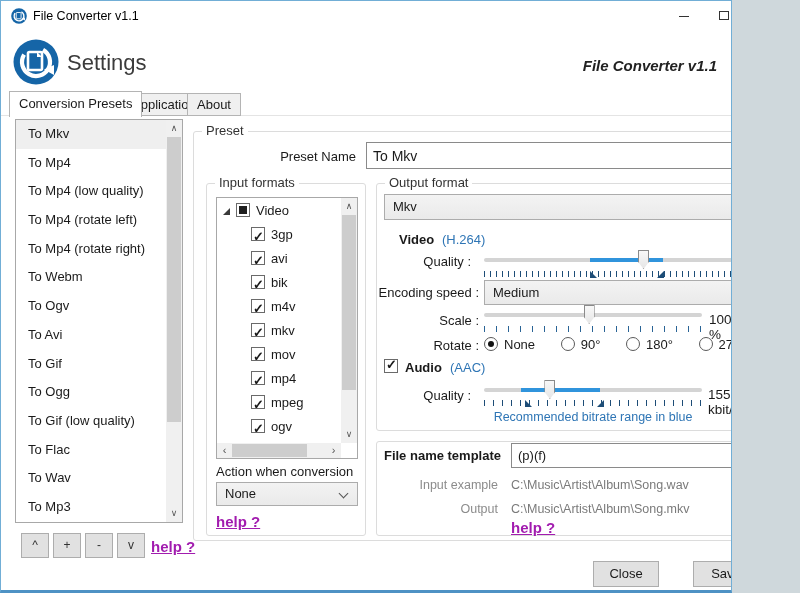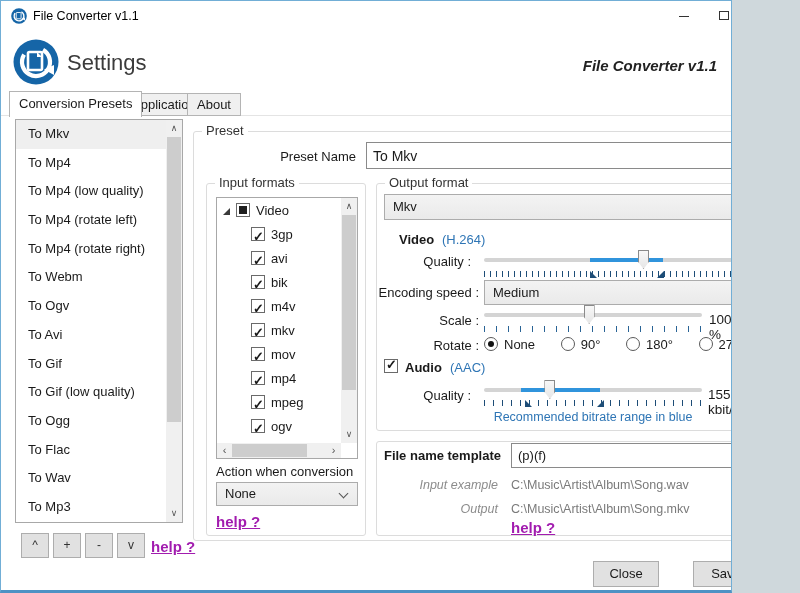--- a/index.html
+++ b/index.html
@@ -64,21 +64,21 @@
   .track { position:absolute; left:0; right:0; top:8px; height:4px; background:#d4d4d4; border-radius:2px; }
   .range { position:absolute; top:8px; height:4px; background:#3094dc; }
   .thumb { position:absolute; top:0; width:11px; height:19px; margin-left:-5px; background:linear-gradient(#f8f8f8,#e6e6e6); border:1px solid #8a8a8a; clip-path:polygon(0 0,100% 0,100% 62%,50% 100%,0 62%); }
   .ticks { position:absolute; height:6px; background-image:repeating-linear-gradient(90deg,#1d4d77 0,#1d4d77 1px,transparent 1px,transparent 6px); }
   .ticks.sparse { background-image:repeating-linear-gradient(90deg,#2a6496 0,#2a6496 1px,transparent 1px,transparent 12px); }
   .ticks.mid { background-image:repeating-linear-gradient(90deg,#1d4d77 0,#1d4d77 1px,transparent 1px,transparent 9px); }
   .tri-l { position:absolute; top:0; width:0; height:0; border-bottom:7px solid #1d4d77; border-right:7px solid transparent; }
   .tri-r { position:absolute; top:0; width:0; height:0; border-bottom:7px solid #1d4d77; border-left:7px solid transparent; }
   
   .rlabel { position:absolute; text-align:right; color:#1a1a1a; }
-  .gray { color:#8c8c8c;font-style:italic; }
+  .gray { color:#8c8c8c; }
   .grayval { color:#7a7a7a; }
   .blue { color:#2e75b5; }
   .bold { font-weight:bold; }
   
   .btn { position:absolute; background:#e1e1e1; border:1px solid #adadad; text-align:center; font-size:13px; color:#1a1a1a; line-height:24px; }
 </style>
 </head>
 <body>
 
 <div class="window">
@@ -129,23 +129,23 @@
         <div class="side-item"><span>To Mp4 (rotate right)</span></div>
 
         <div class="side-item"><span>To Webm</span></div>
 
         <div class="side-item"><span>To Ogv</span></div>
 
         <div class="side-item"><span>To Avi</span></div>
 
         <div class="side-item"><span>To Gif</span></div>
 
+        <div class="side-item"><span>To Ogg</span></div>
+
         <div class="side-item"><span>To Gif (low quality)</span></div>
-
-        <div class="side-item"><span>To Ogg</span></div>
 
         <div class="side-item"><span>To Flac</span></div>
 
         <div class="side-item"><span>To Wav</span></div>
 
         <div class="side-item"><span>To Mp3</span></div>
       </div>
     <div class="sb-v">
       <div class="sb-btn" style="top:0;">∧</div>
       <div class="sb-thumb-v" style="top:17px;height:285px;"></div>

